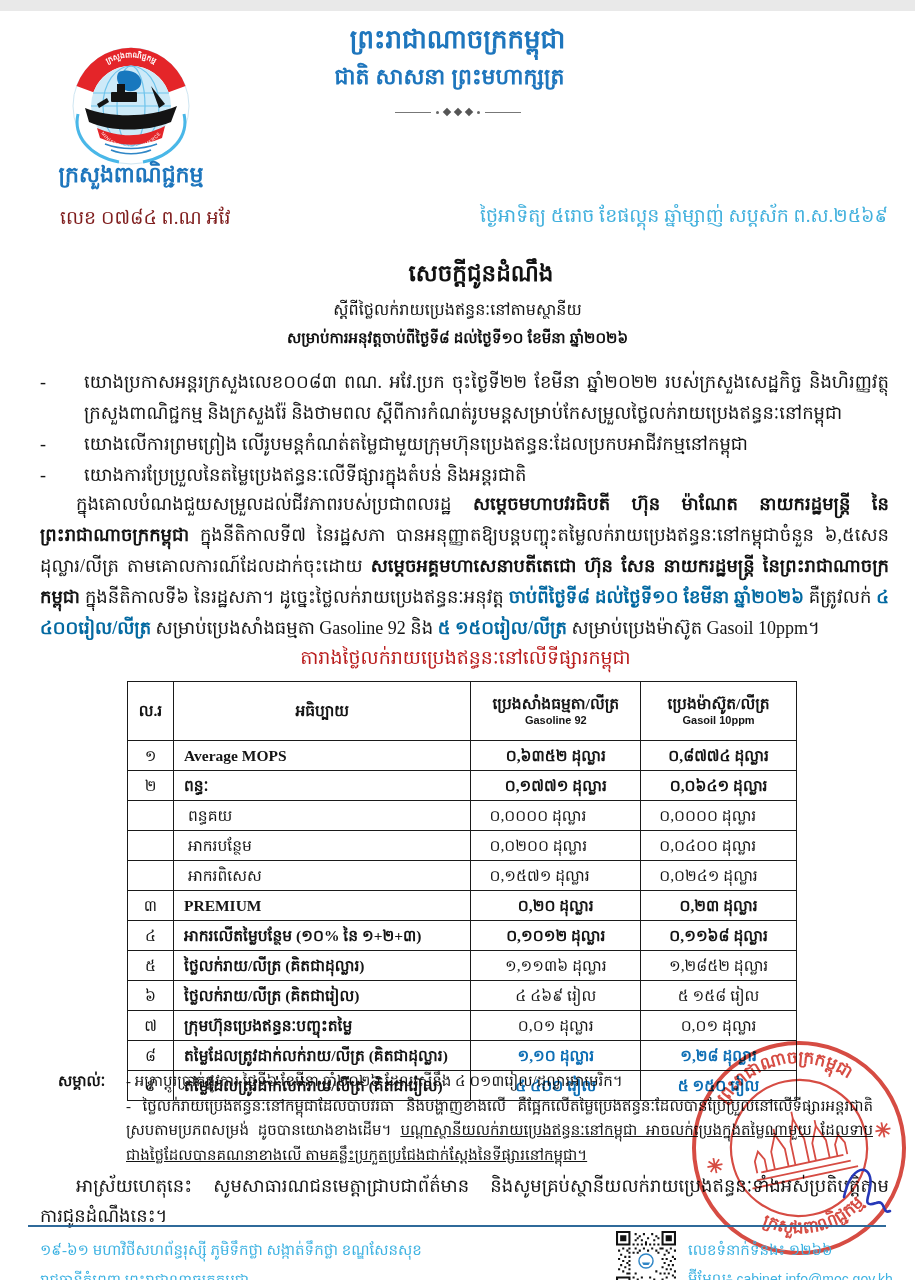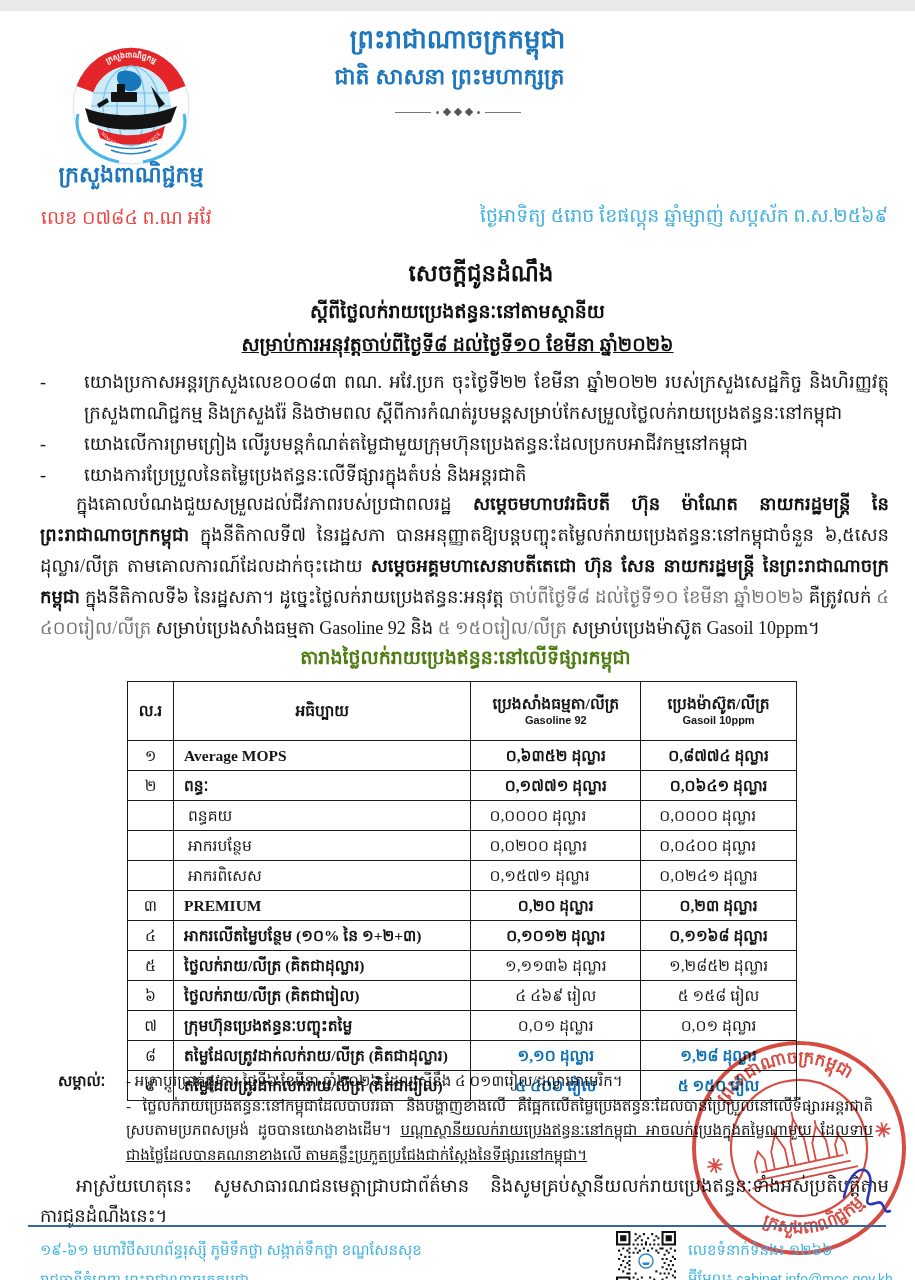--- a/index.html
+++ b/index.html
@@ -11,40 +11,40 @@
            font-family:"Liberation Sans","DejaVu Sans",sans-serif;}
   .motto{top:52px;left:0;right:16px;text-align:center;font-size:22px;font-weight:700;color:#1e76bd;
          font-family:"Liberation Sans","DejaVu Sans",sans-serif;}
   .ornament{top:98px;left:50%;transform:translateX(-50%);display:flex;align-items:center;gap:5px;}
   .ornament .line{width:36px;height:1px;background:#777;}
   .ornament .dot{width:3px;height:3px;border-radius:50%;background:#666;}
   .ornament .dmd{width:6px;height:6px;background:#555;transform:rotate(45deg);}
   .logo{top:34px;left:70px;width:122px;height:122px;}
   .ministry{top:150px;left:16px;width:230px;text-align:center;font-size:22px;font-weight:700;color:#1e76bd;
             font-family:"Liberation Sans","DejaVu Sans",sans-serif;}
-  .refno{top:194px;left:41px;font-size:19px;color:#ef4444;}
+  .refno{top:194px;left:60px;font-size:19px;color:#7f1d1d;}
   .dates{top:188px;right:27px;font-size:19px;color:#41b0dd;line-height:34px;}
   
   .titleblock{top:248px;left:0;right:0;text-align:center;color:#111;
               font-family:"Liberation Sans","DejaVu Sans",sans-serif;}
   .titleblock .t1{font-size:23px;font-weight:700;margin-bottom:7px;padding-left:47px;}
-  .titleblock .t2{font-size:19px;font-weight:700;margin-bottom:5px;}
-  .titleblock .t3{font-size:19px;font-weight:700;text-decoration:underline;}
+  .titleblock .t2{font-size:16px;font-weight:400;margin-bottom:5px;}
+  .titleblock .t3{font-size:15px;font-weight:700;}
   
   .refs{top:356px;left:40px;right:26px;font-size:18px;line-height:31px;}
   .refrow{display:flex;}
   .refrow .dash{width:44px;flex:0 0 44px;}
   .refrow .rtxt{flex:1;text-align:justify;}
   
   .bodypara{top:478px;left:40px;right:26px;font-size:18px;line-height:31px;text-align:justify;
             text-indent:36px;margin:0;}
   .b{font-weight:700;}
-  .blue{color:#737373;font-weight:400;}
-  
-  .tcaption{top:634px;left:0;right:0;text-align:center;font-size:19px;font-weight:700;color:#4d7c0f;
+  .blue{color:#0369a1;font-weight:700;}
+  
+  .tcaption{top:634px;left:0;right:0;text-align:center;font-size:19px;font-weight:400;color:#b91c1c;
             font-family:"Liberation Sans","DejaVu Sans",sans-serif;padding-left:16px;}
   table.price{position:absolute;top:670px;left:127px;width:670px;border-collapse:collapse;
               font-size:15.5px;color:#141414;}
   table.price th,table.price td{border:1.6px solid #1a1a1a;padding:1px 10px;line-height:1.25;}
   table.price th{font-weight:700;text-align:center;height:56px;}
   table.price .h-sub{font-family:"Liberation Sans","DejaVu Sans",sans-serif;font-size:11px;}
   table.price td{height:27px;}
   col.c-no{width:46px;} col.c-desc{width:298px;} col.c-gas{width:170px;} col.c-oil{width:156px;}
   td.no{text-align:center;}
   td.val{text-align:center;padding-right:14px;}

